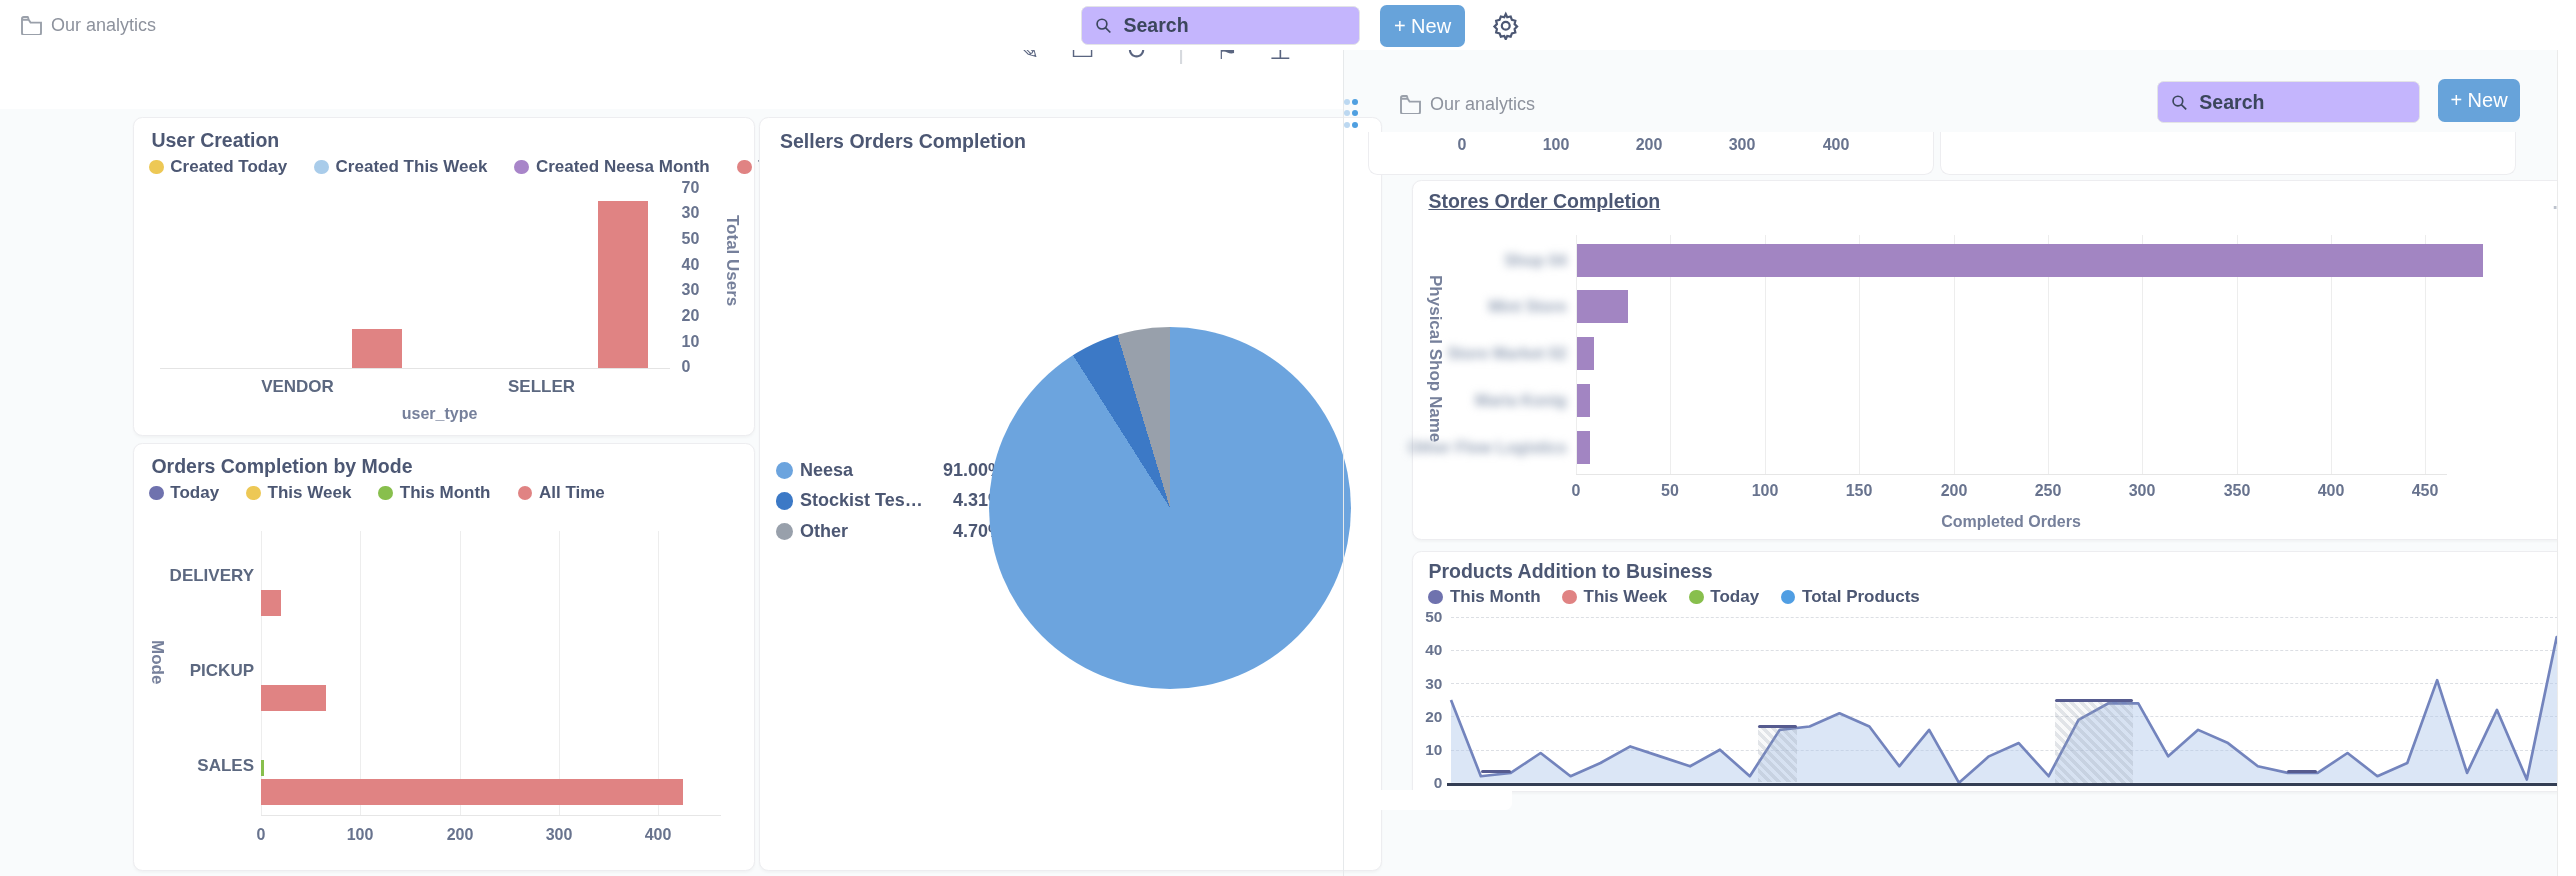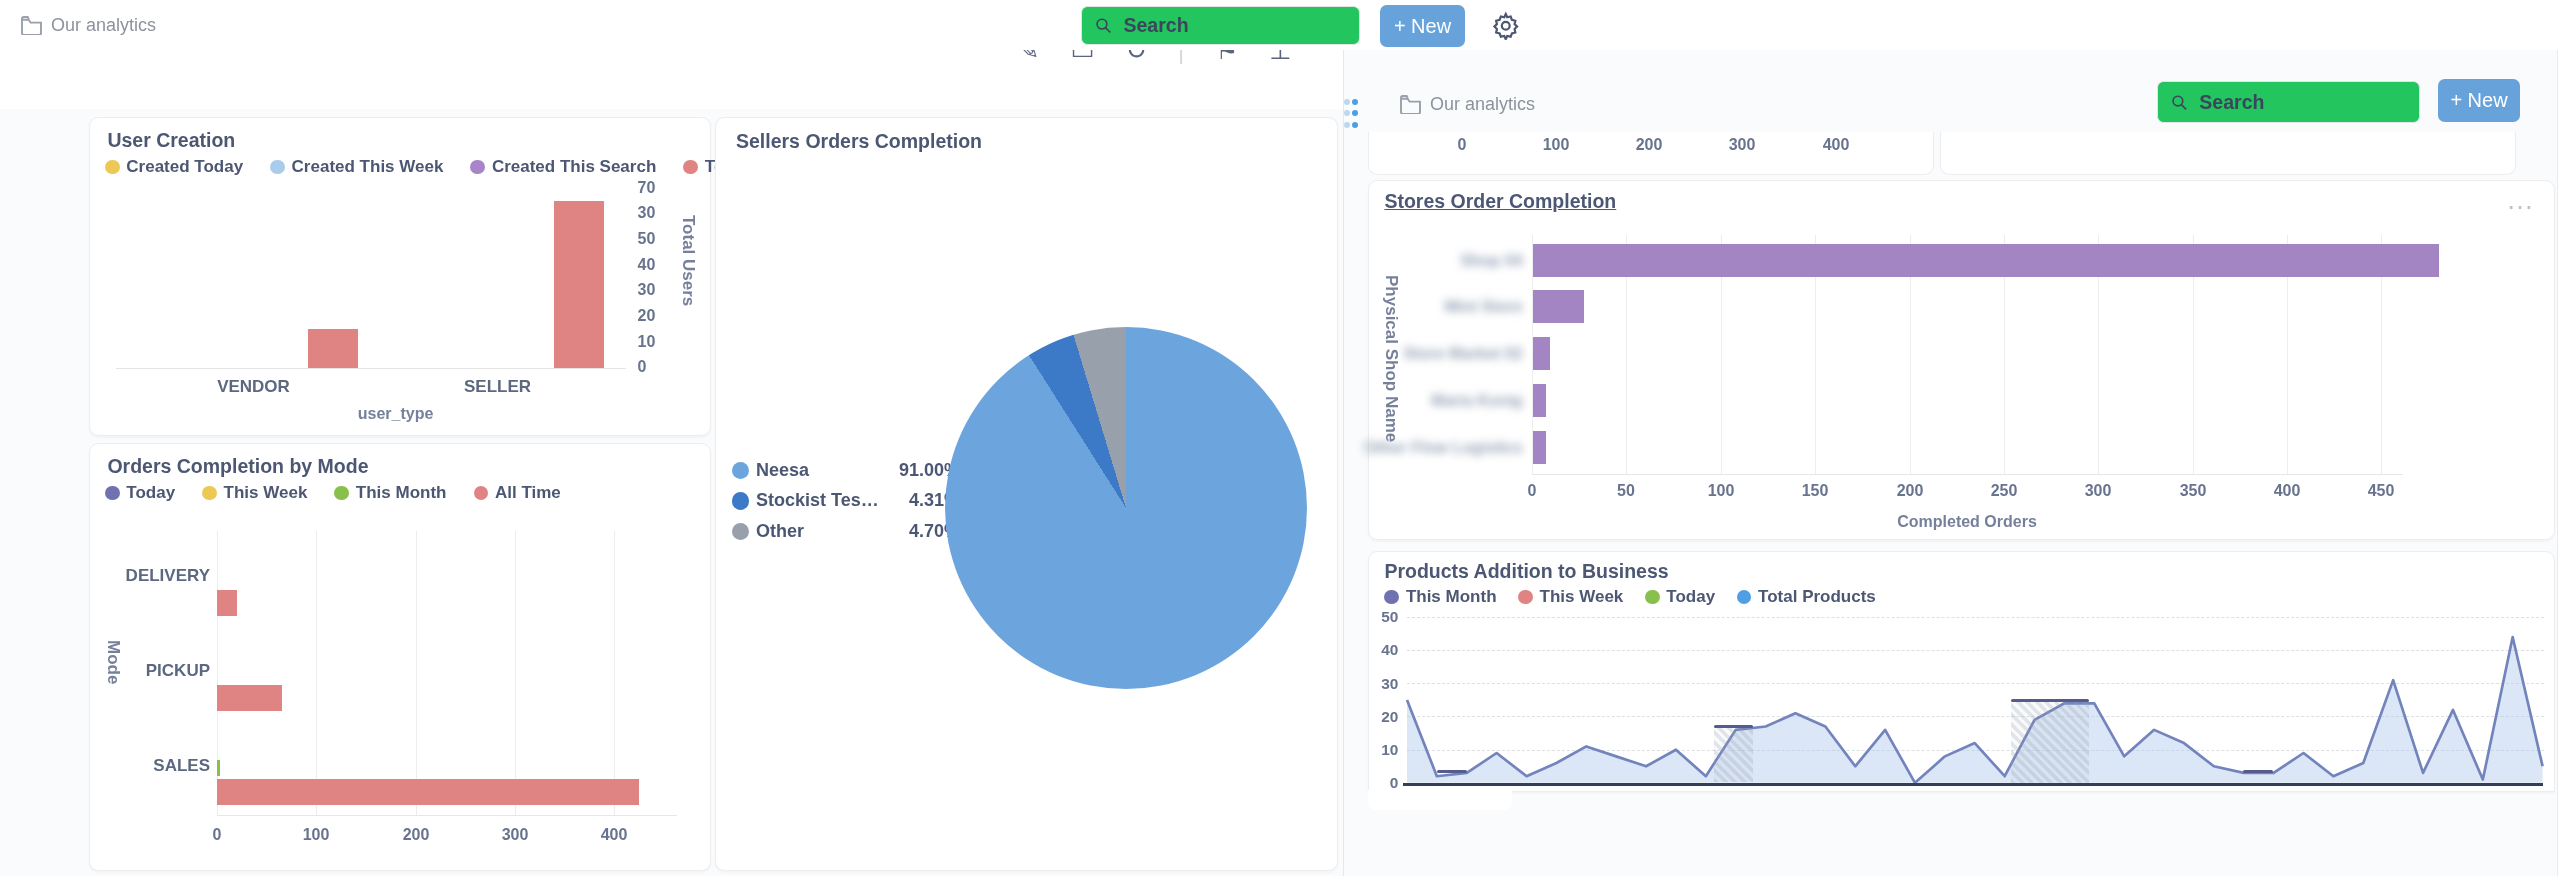--- a/index.html
+++ b/index.html
@@ -1,36 +1,36 @@
 <!DOCTYPE html>
 <html style="font-size:10.7px"><head>
 <meta charset="utf-8">
 <style>
   html,body{margin:0;padding:0;background:#e8eaec;}
   #app{position:relative;width:2576px;height:876px;background:#f9fbfc;overflow:hidden;
        font-family:"Liberation Sans",sans-serif;color:#4c5773;}
   .abs{position:absolute;}
   .card{position:absolute;background:#fff;border:0.7px solid #ededf0;border-radius:9.4px;
-        box-shadow:0 1.3px 2.7px rgba(0,0,0,0.03);}
+        box-shadow:0 1.3px 2.7px rgba(0,0,0,0.03);margin-left:44px;}
   .card-title{font-size:19.5px;font-weight:bold;color:#4c5773;}
   .legend-row{display:flex;gap:27px;align-items:center;}
   .legend-item{display:flex;align-items:center;gap:6.7px;cursor:pointer;}
   .legend-dot{width:14.8px;height:14.8px;border-radius:50%;flex:0 0 auto;}
   .legend-label{font-size:17px;font-weight:bold;color:#4c5773;white-space:nowrap;}
   .tick{position:absolute;font-size:16px;color:#68738e;font-weight:bold;}
   .tick-c{transform:translateX(-50%);}
   .tick-r{transform:translateX(-100%);text-align:right;}
   .axis-name{font-size:17px;font-weight:bold;color:#76809b;}
   .vgrid{position:absolute;top:0;width:0.7px;background:#ededed;}
   .hbar{position:absolute;border-radius:0;}
   .cat-label{position:absolute;font-size:17px;font-weight:bold;color:#5c6880;white-space:nowrap;}
   .vert-text{writing-mode:vertical-rl;}
   .topbar{position:absolute;left:0;top:0;width:2576px;height:50px;background:#fff;z-index:40;}
   .crumb{position:absolute;display:flex;align-items:center;gap:8px;font-size:18px;color:#8d929d;cursor:pointer;}
-  .searchbox{position:absolute;display:flex;align-items:center;gap:9.4px;background:#22c55e;
+  .searchbox{position:absolute;display:flex;align-items:center;gap:9.4px;background:#c4b5fd;
              border:0.7px solid #e3e4e6;border-radius:6.7px;padding:0 13.4px;box-sizing:border-box;cursor:text;}
   .searchbox input{border:none;outline:none;font-size:19.5px;font-weight:bold;color:#3b465c;
                    font-family:"Liberation Sans",sans-serif;width:100%;background:transparent;}
   .searchbox input::placeholder{color:#3b465c;opacity:1;}
   .newbtn{position:absolute;display:flex;align-items:center;justify-content:center;gap:8px;
           background:#67a3da;color:#fff;border:none;border-radius:6.7px;font-size:20px;
           font-family:"Liberation Sans",sans-serif;cursor:pointer;}
   .page-title{position:absolute;font-size:29px;font-weight:bold;color:#2d3550;z-index:10;}
   .iconrow{position:absolute;display:flex;gap:31px;align-items:flex-end;z-index:10;
            font-size:25.5px;color:#5a6580;}
@@ -62,21 +62,21 @@
         <div class="legend-item">
           <div class="legend-dot" style="background: rgb(237, 200, 85);"></div>
           <div class="legend-label">Created Today</div>
         </div>
         <div class="legend-item">
           <div class="legend-dot" style="background: rgb(169, 204, 234);"></div>
           <div class="legend-label">Created This Week</div>
         </div>
         <div class="legend-item">
           <div class="legend-dot" style="background: rgb(168, 133, 201);"></div>
-          <div class="legend-label">Created This Search</div>
+          <div class="legend-label">Created Neesa Month</div>
         </div>
         <div class="legend-item">
           <div class="legend-dot" style="background: rgb(224, 131, 131);"></div>
           <div class="legend-label">Total Users</div>
         </div>
       </div>
     <div class="abs" id="uc-chart" style="left:25.5px;top:70px;width:590px;height:228px;">
         <div class="abs" style="left: 0px; top: 180px; width: 510px; height: 0.7px; background: rgb(228, 228, 228);"></div>
         <div class="abs" style="left: 192px; top: 141px; width: 50px; height: 39px; background: rgb(224, 131, 131);"></div>
         <div class="abs" style="left: 438px; top: 13px; width: 50px; height: 167px; background: rgb(224, 131, 131);"></div>

